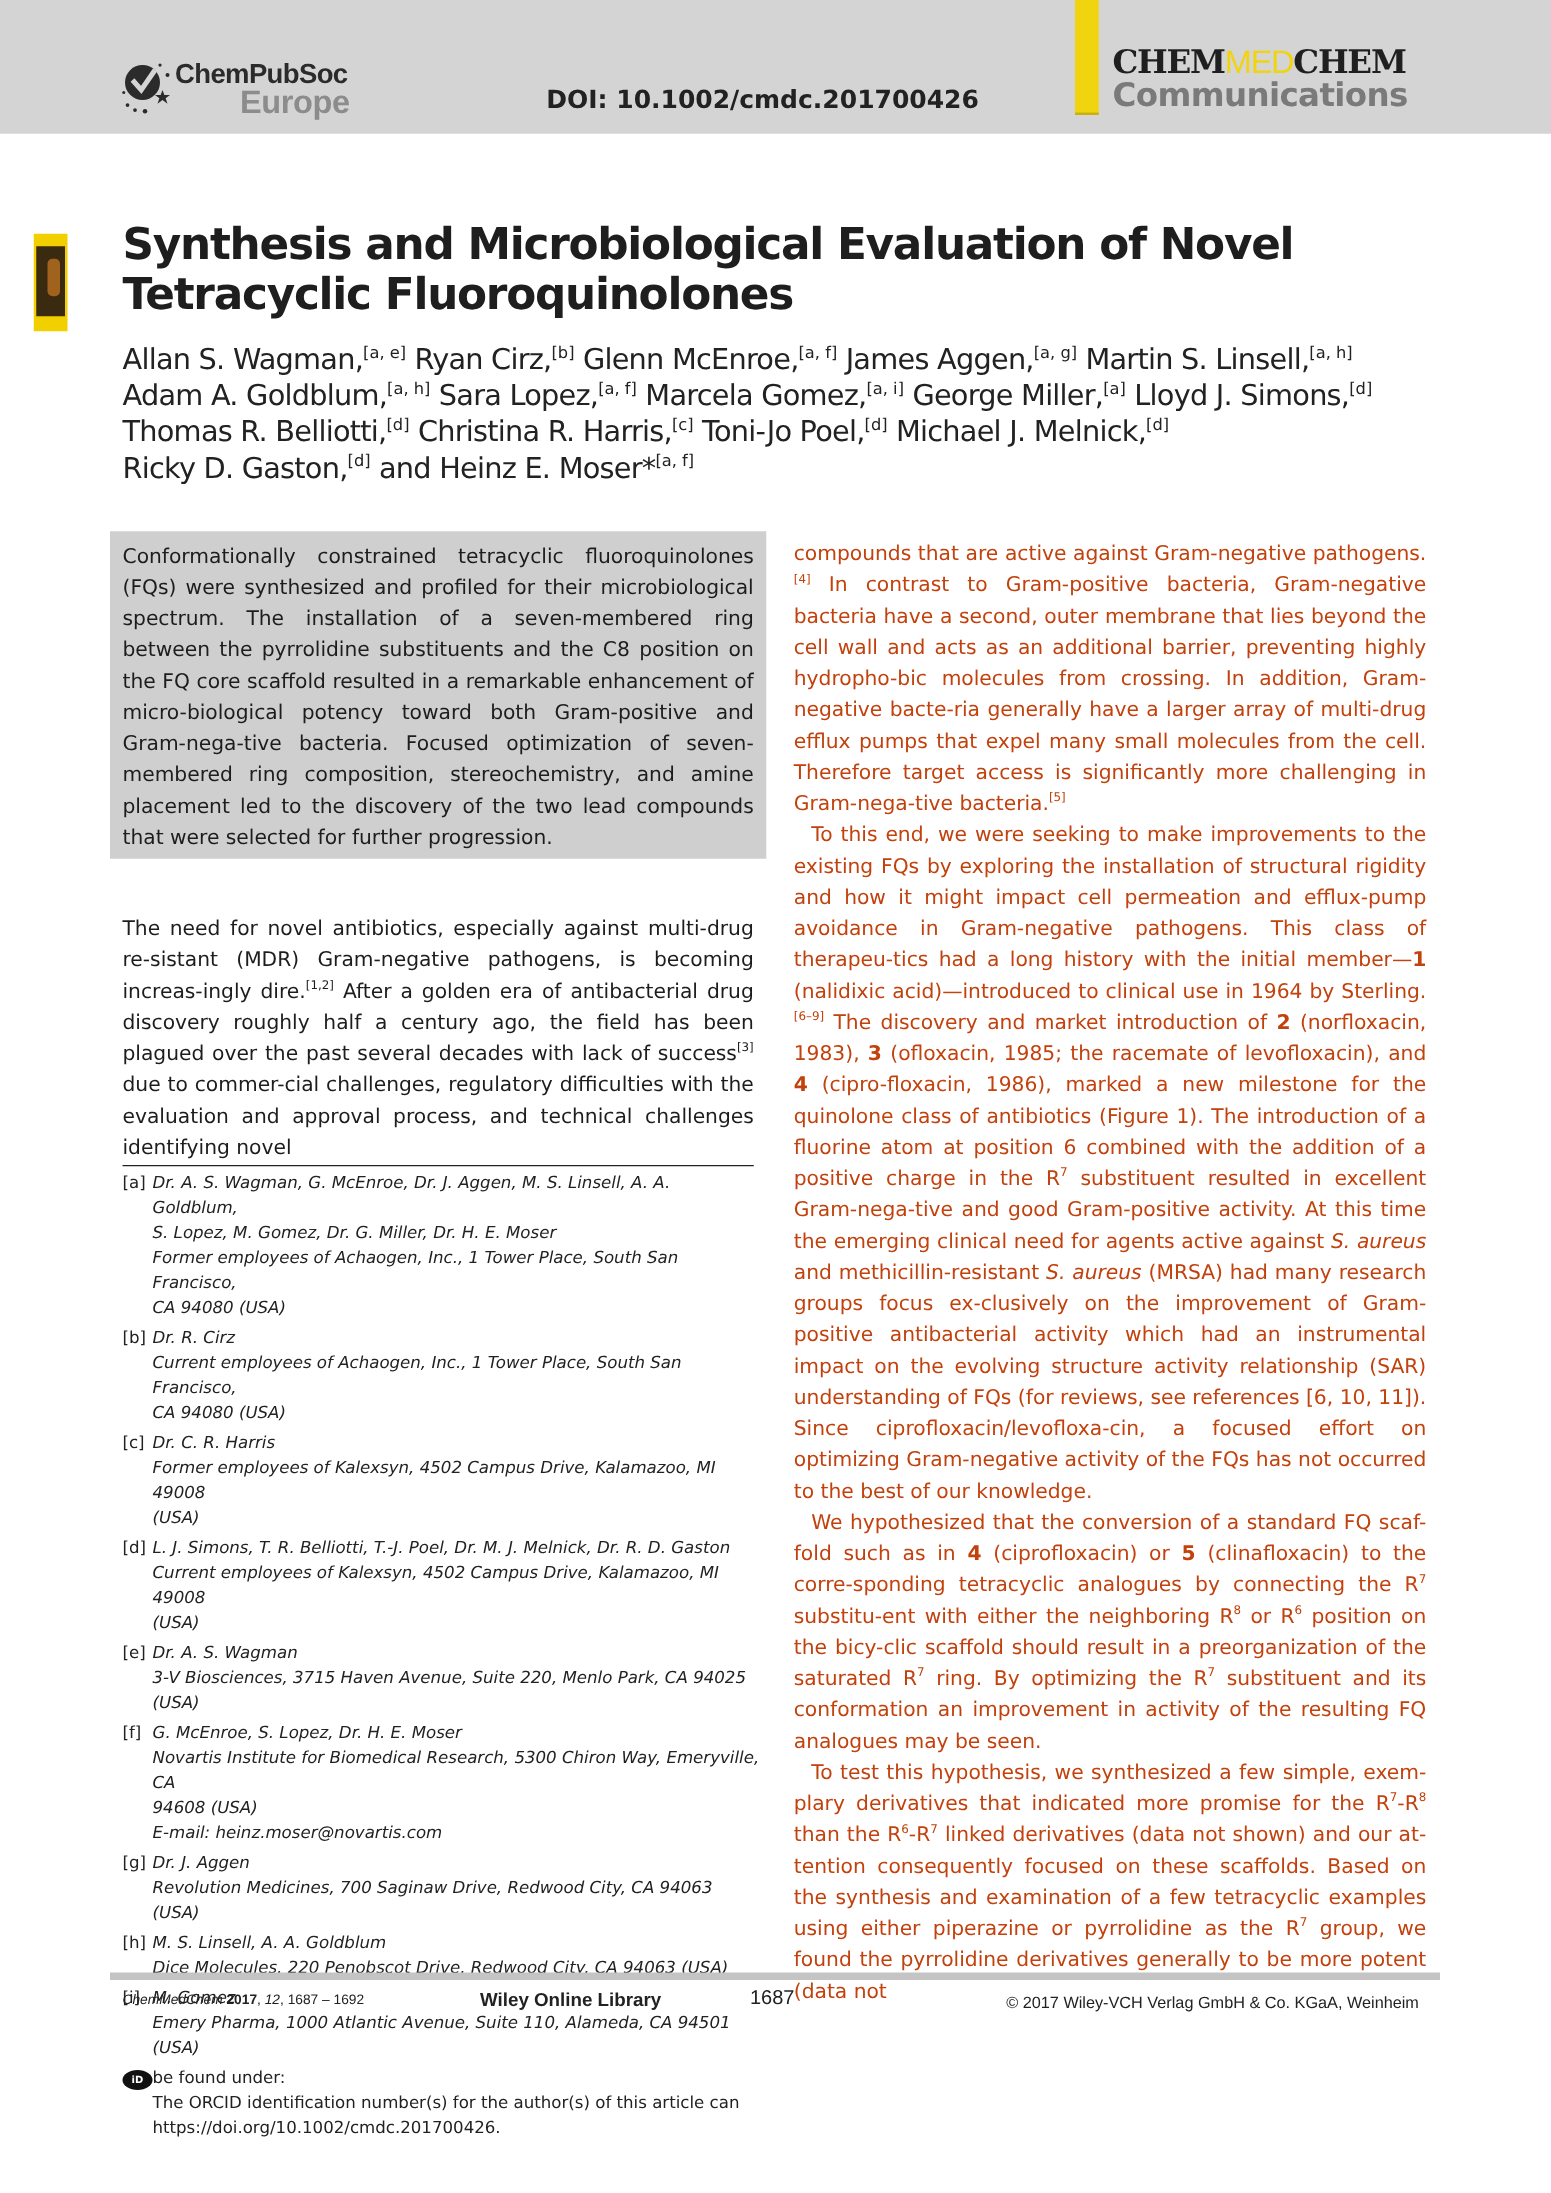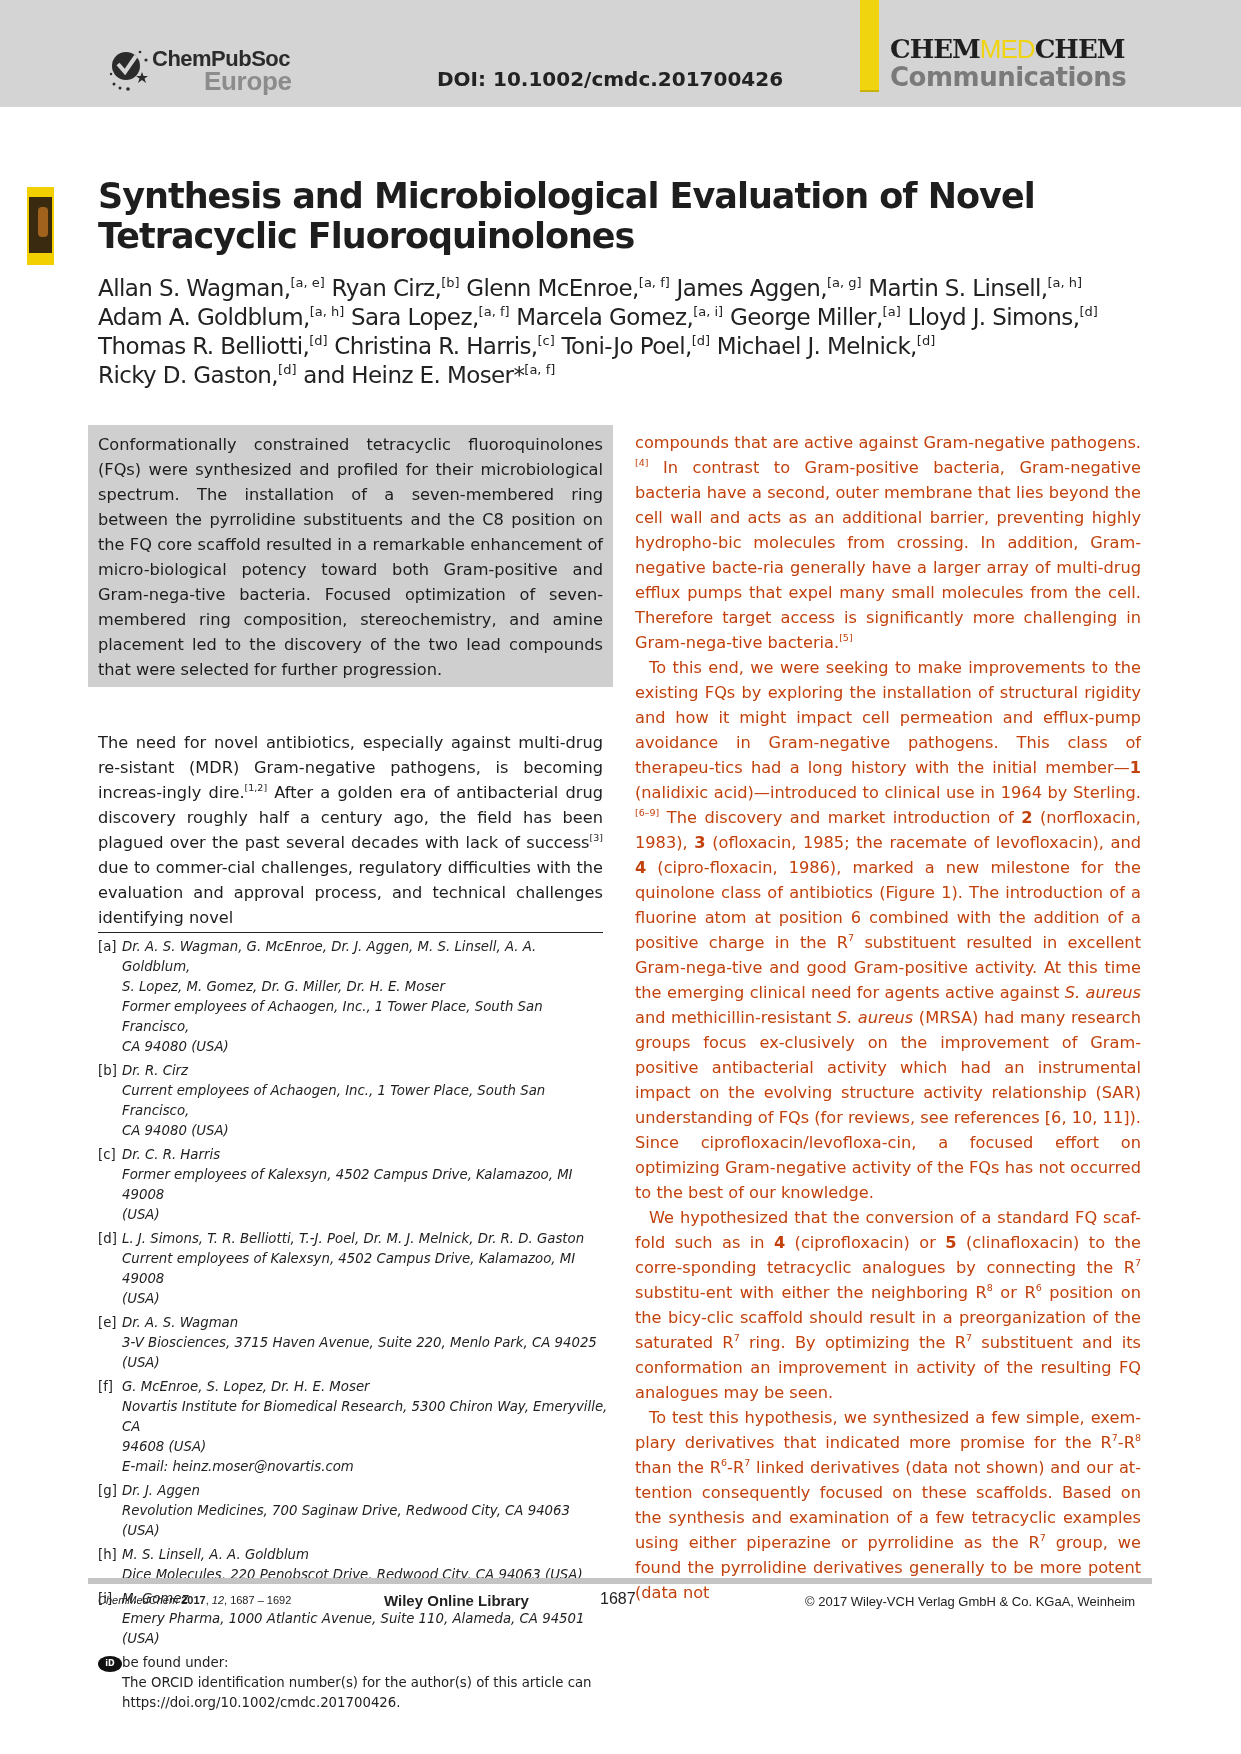--- a/index.html
+++ b/index.html
@@ -4,21 +4,21 @@
 <style>
   html, body { margin: 0; padding: 0; }
   body {
     width: 1241px; height: 1754px; background: #ffffff; position: relative;
     font-family: "DejaVu Sans", sans-serif; color: #1a1a1a; overflow: hidden;
   }
   .header-band {
     position: absolute; left: 0; top: 0; width: 1241px; height: 107px;
     background: #d4d4d4;
   }
-  .publisher-logo { position: absolute; left: 108px; top: 44px; width: 200px; height: 50px; }
+  .publisher-logo { position: absolute; left: 96px; top: 44px; width: 200px; height: 50px; }
   .publisher-emblem { position: absolute; left: 0; top: 2px; width: 42px; height: 46px; }
   .publisher-name {
     position: absolute; left: 44px; top: 2px; font-family: "Liberation Sans", sans-serif;
     font-weight: bold; font-size: 22px; color: #2b2b2b; letter-spacing: -0.5px;
   }
   .publisher-sub {
     position: absolute; left: 96px; top: 22px; font-family: "Liberation Sans", sans-serif;
     font-weight: bold; font-size: 26px; color: #8c8c8c; letter-spacing: -0.3px;
   }
   .doi {

